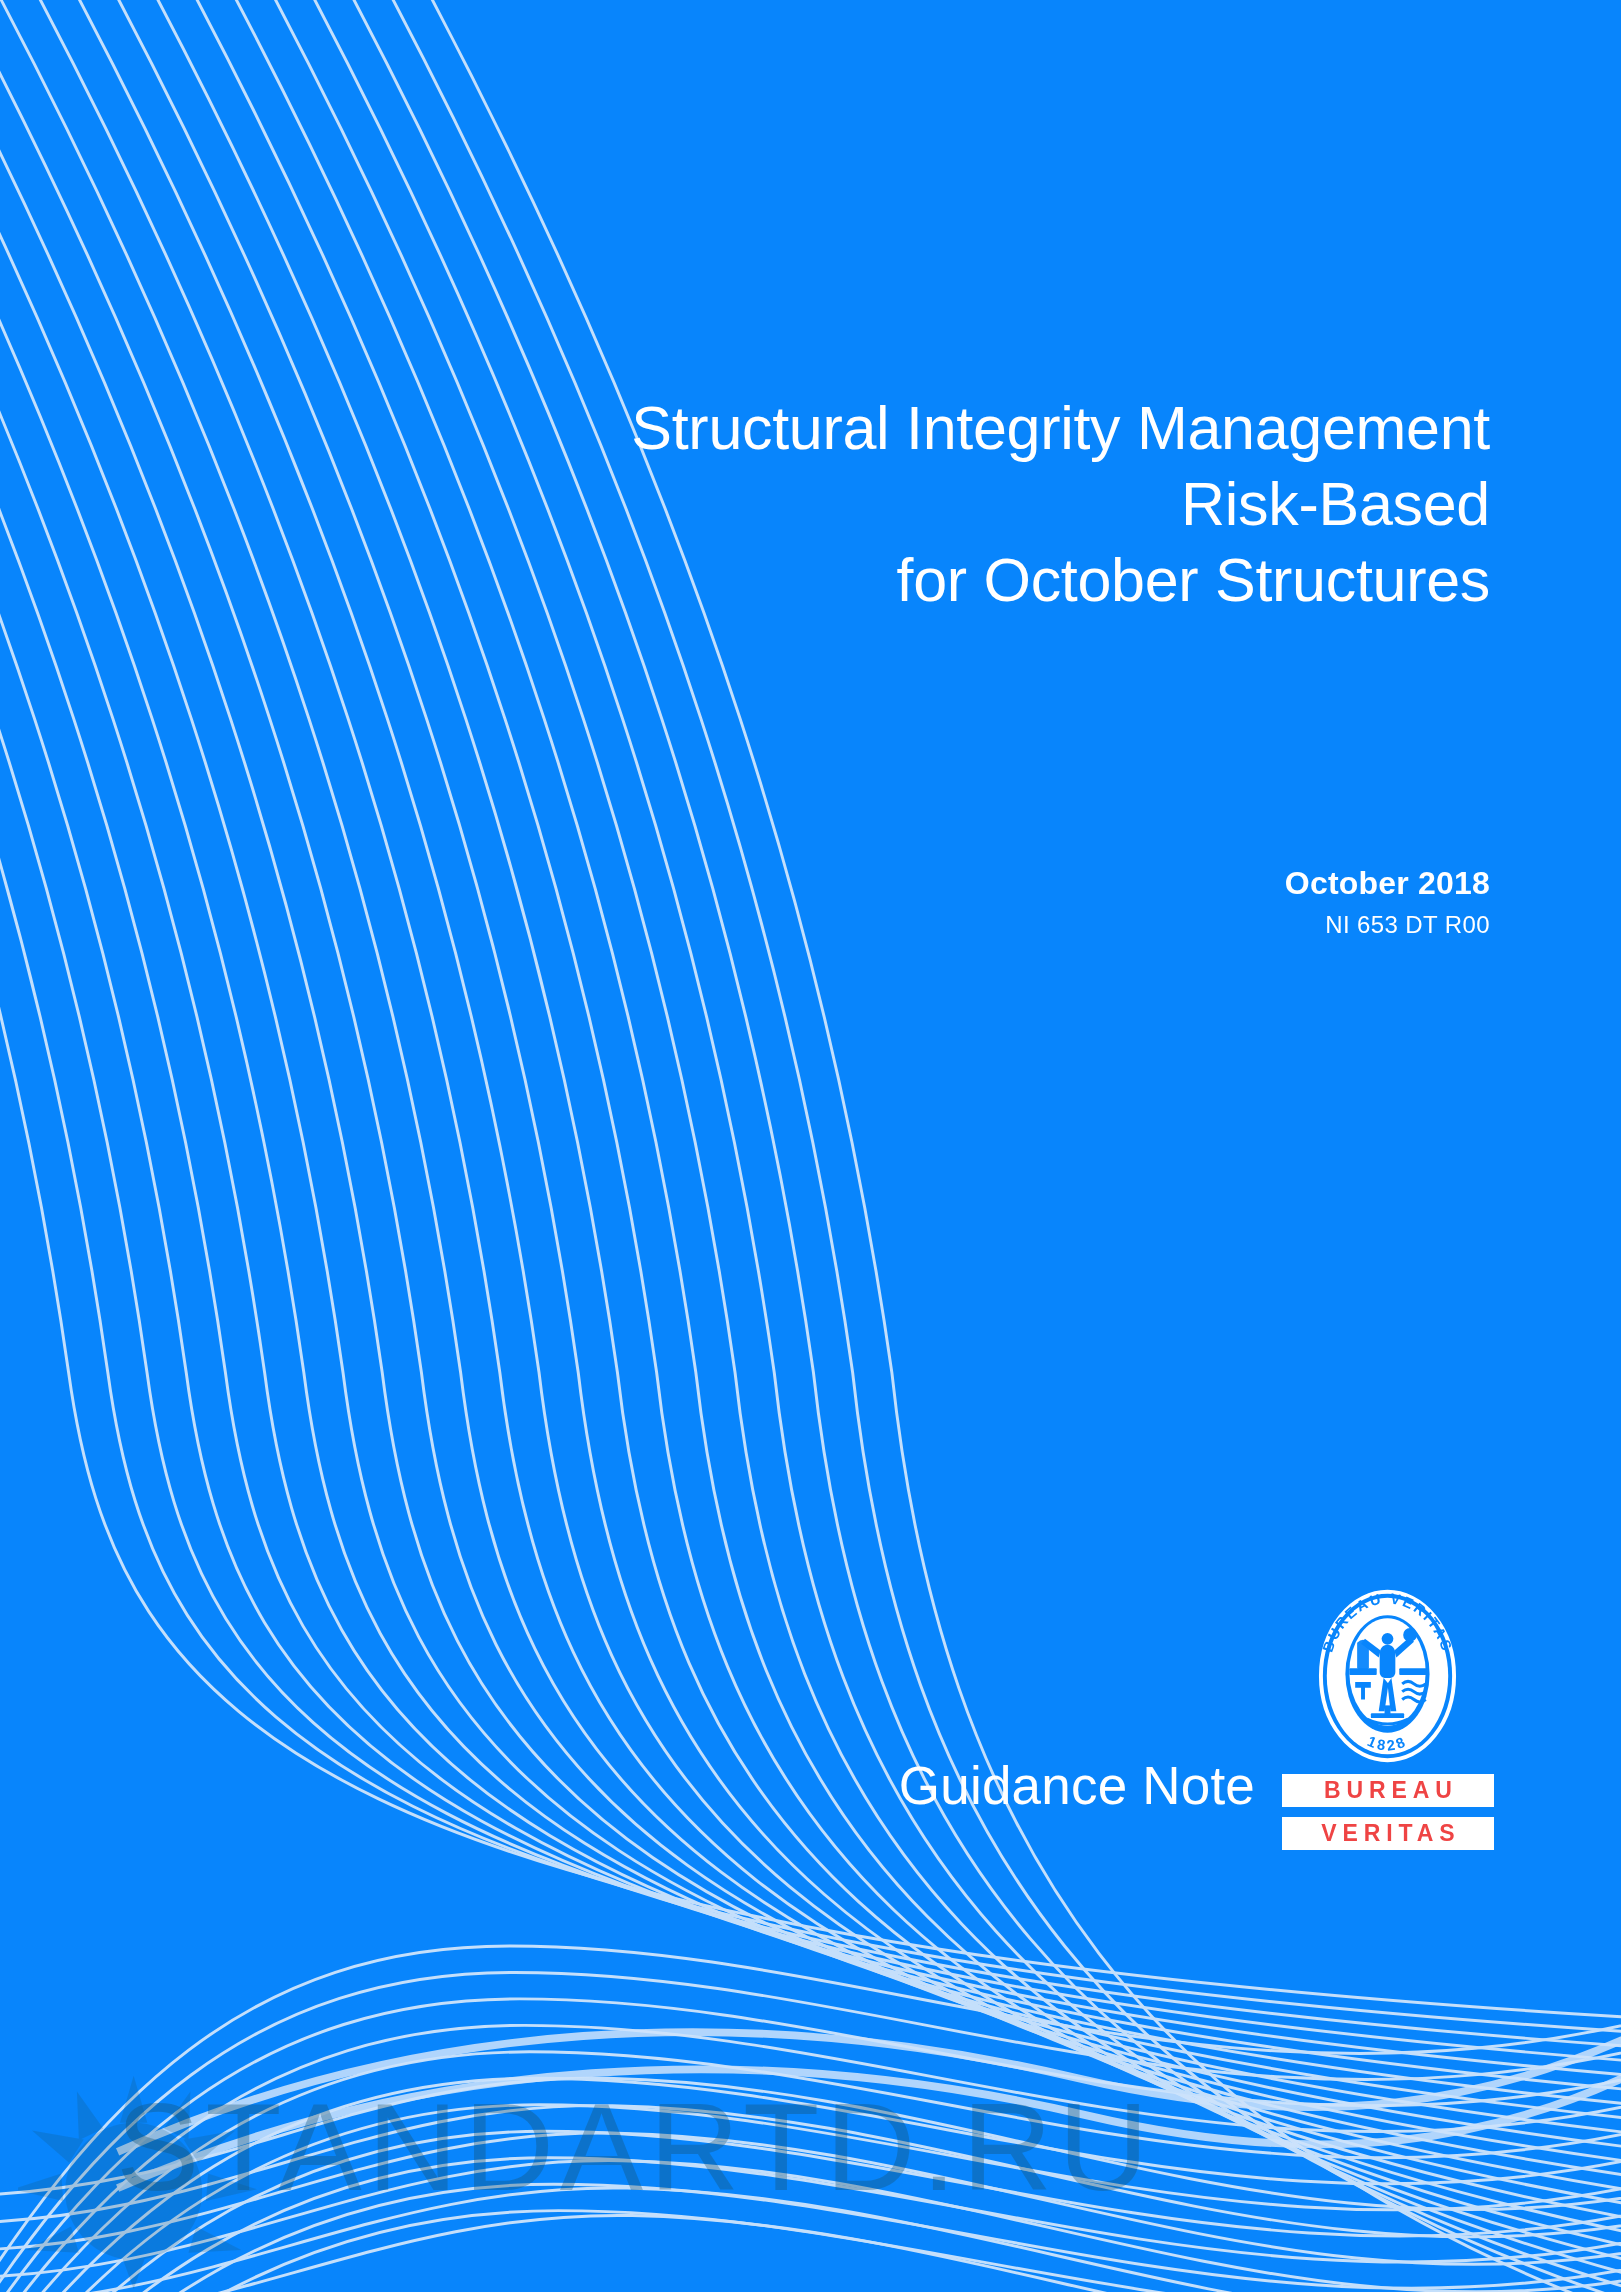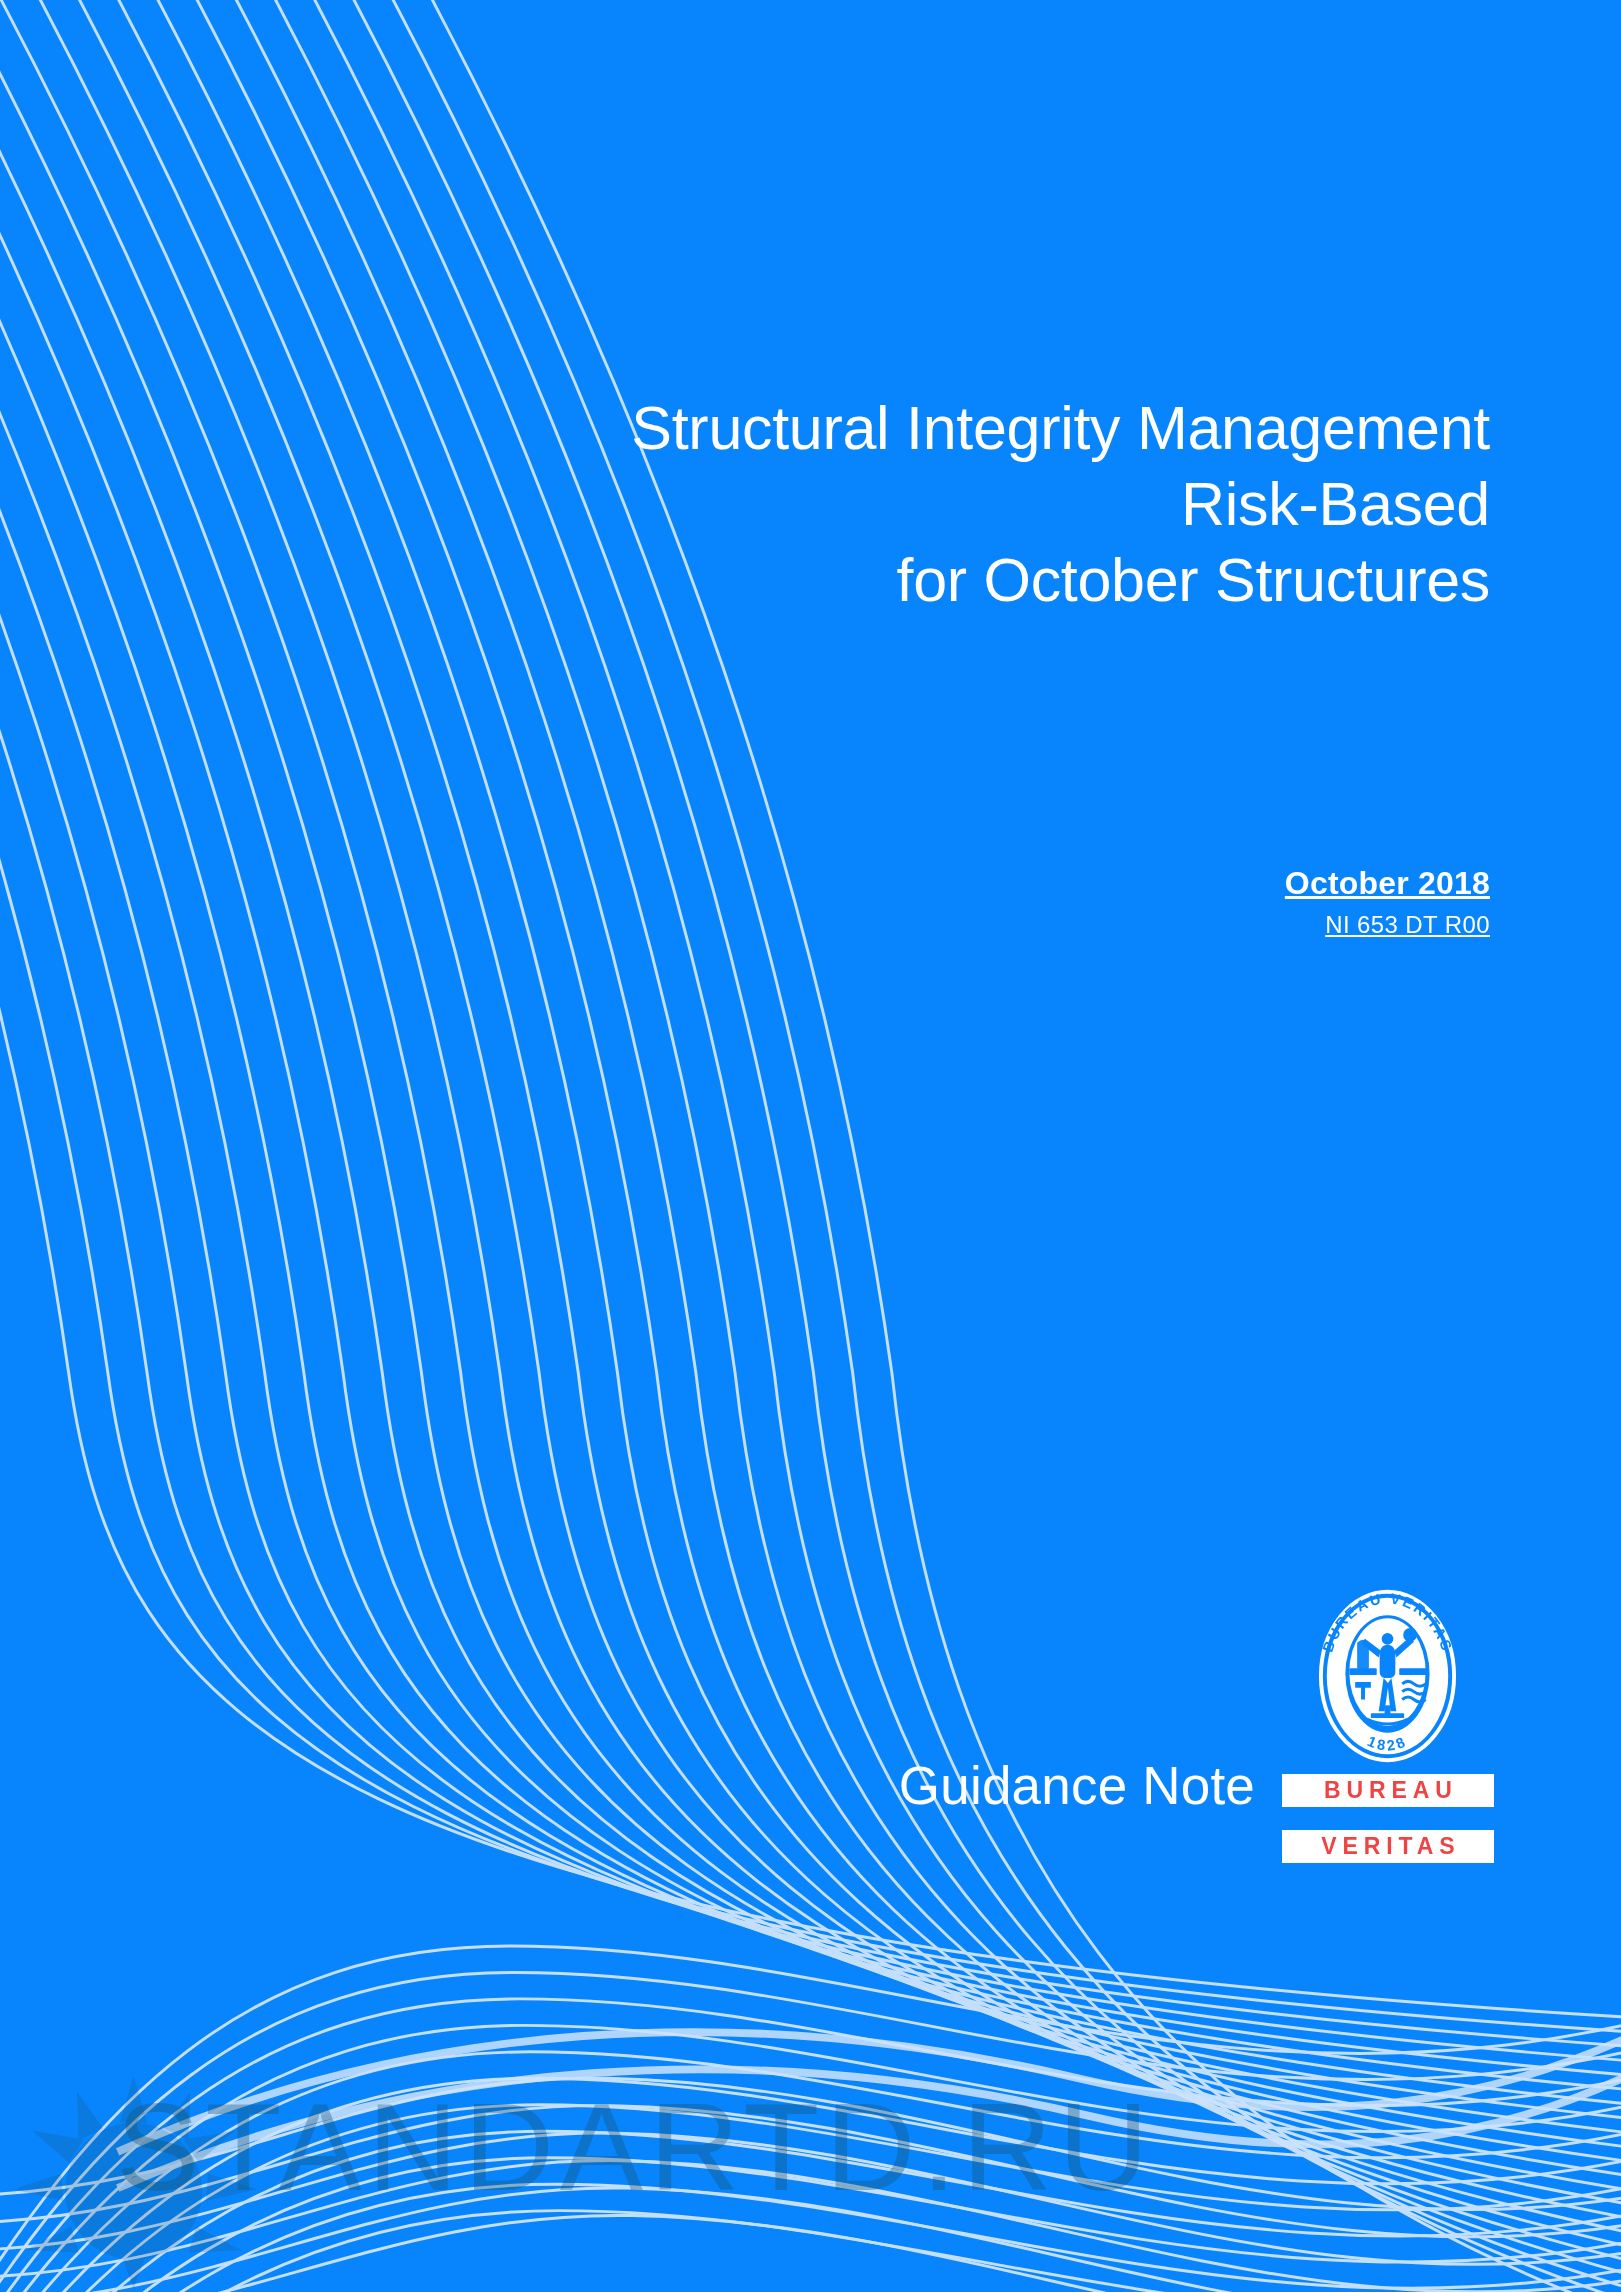--- a/index.html
+++ b/index.html
@@ -44,21 +44,20 @@
   }
 
   
   .date-block {
     position: absolute;
     left: 588px;
     top: 863px;
     width: 902px;
     text-align: right;
     color: #ffffff;
-    text-decoration: underline;
   }
   .date-primary {
     font-size: 32px;
     line-height: 41px;
     font-weight: 700;
     letter-spacing: 0.2px;
   }
   .date-ref {
     font-size: 24px;
     line-height: 41px;
@@ -96,21 +95,21 @@
     display: flex;
     align-items: center;
     justify-content: center;
     color: #ef4444;
     font-size: 23px;
     font-weight: 700;
     letter-spacing: 5.9px;
     text-indent: 5.9px;
     font-family: "Liberation Sans", sans-serif;
   }
-  .bv-bar + .bv-bar { margin-top: 23px; }
+  .bv-bar + .bv-bar { margin-top: 10px; }
 
   
   .wm-rules {
     position: absolute;
     left: 11.8px;
     top: 2172px;
     width: 1607px;
     color: #ffffff;
     opacity: 0.92;
     font-size: 106px;

